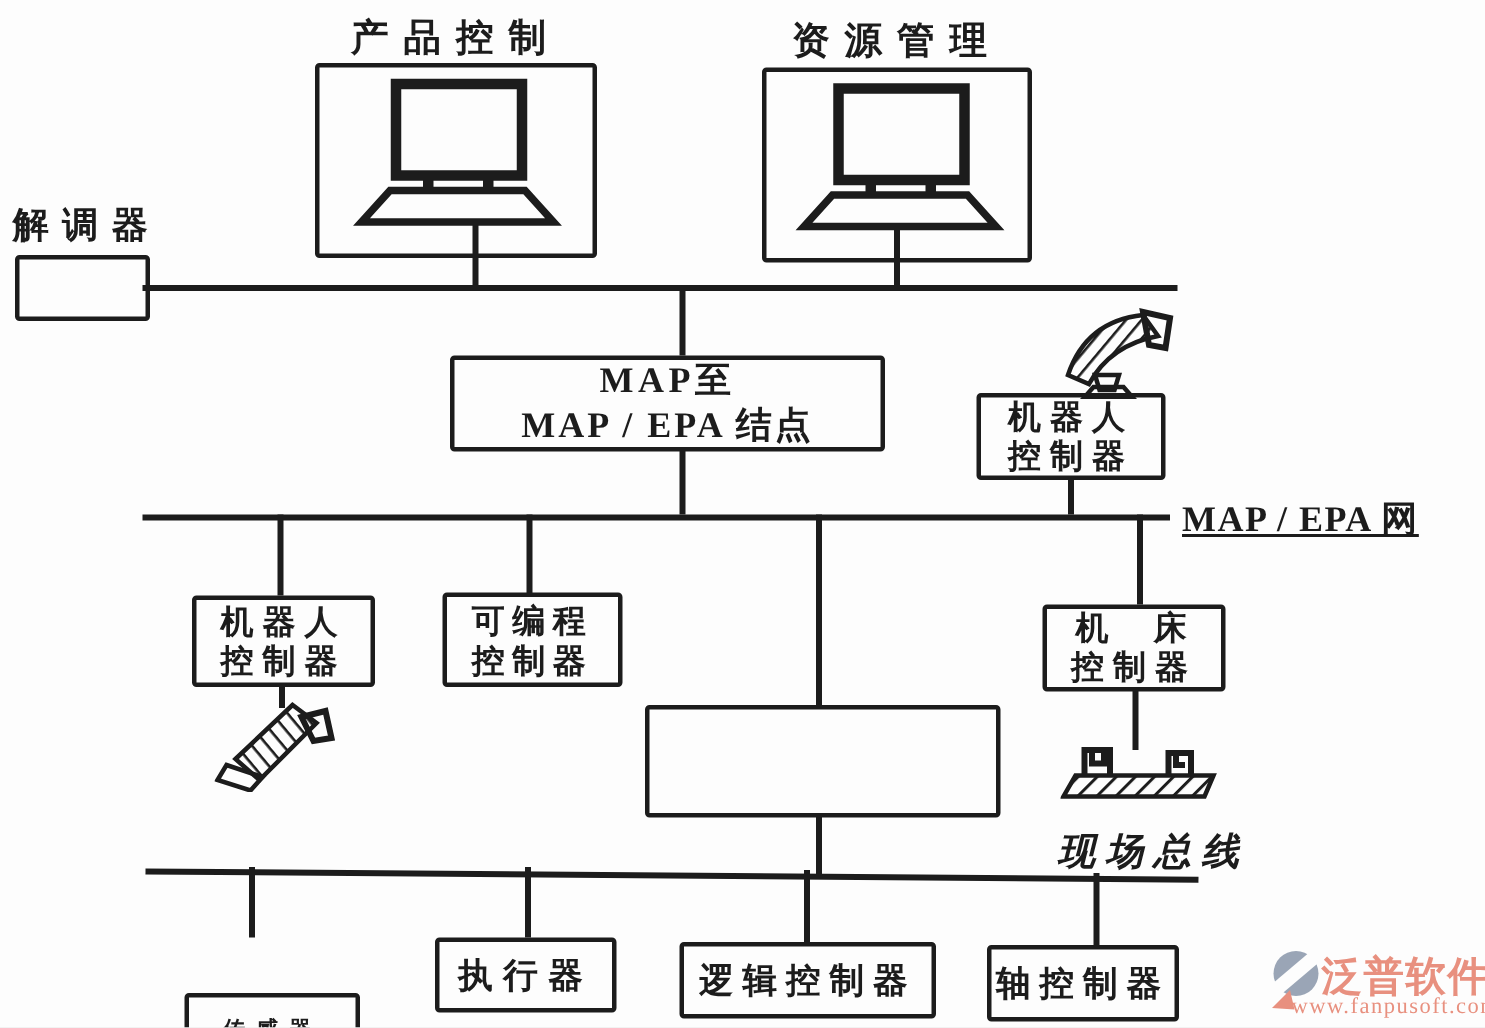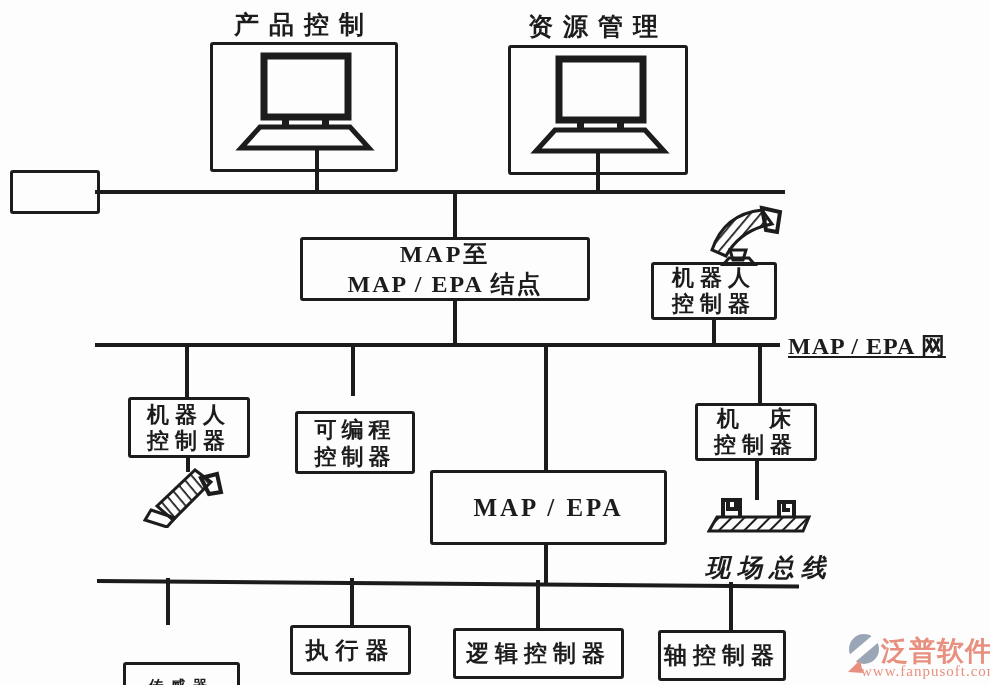--- a/index.html
+++ b/index.html
@@ -73,20 +73,21 @@
   <div class="lbl" style="left:508px;top:10px;width:180px;text-align:center;font-size:25px;letter-spacing:10px;">资源管理</div>
   <div class="box" style="left:508px;top:45px;width:180px;height:130px;">
     <svg class="icon" style="left:12px;top:6px;" width="152" height="108" viewBox="0 0 152 108">
       <rect x="36" y="5" width="84" height="61" fill="none" stroke="#1c1c1c" stroke-width="7"></rect>
       <rect x="54" y="66" width="7" height="8" fill="#1c1c1c"></rect>
       <rect x="94" y="66" width="7" height="8" fill="#1c1c1c"></rect>
       <polygon points="32,76 122,76 141,97 13,97" fill="none" stroke="#1c1c1c" stroke-width="5"></polygon>
     </svg>
   </div>
 
+  <div class="lbl" style="left:2px;top:134px;width:112px;text-align:center;font-size:24px;letter-spacing:9px;">解调器</div>
   <div class="box" style="left:10px;top:170px;width:90px;height:44px;"></div>
 
   <div class="box" style="left:300px;top:237px;width:290px;height:64px;font-size:24px;line-height:30px;">
     <span class="ln" style="letter-spacing:3px;">MAP至</span>
     <span class="ln" style="letter-spacing:2px;">MAP / EPA 结点</span>
   </div>
 
   <svg class="icon" style="left:698px;top:200px;" width="100" height="66" viewBox="0 0 100 66">
     <defs>
       <pattern id="hatchA" width="8" height="8" patternTransform="rotate(40)" patternUnits="userSpaceOnUse">
@@ -113,27 +114,26 @@
       <pattern id="hatchB" width="8" height="8" patternTransform="rotate(140)" patternUnits="userSpaceOnUse">
         <rect width="8" height="8" fill="#fdfdfd"></rect>
         <line x1="0" y1="0" x2="0" y2="8" stroke="#1c1c1c" stroke-width="3.5"></line>
       </pattern>
     </defs>
     <polygon points="14,40 52,4 68,16 30,54" fill="url(#hatchB)" stroke="#1c1c1c" stroke-width="3"></polygon>
     <polygon points="58,12 74,8 78,26 66,28" fill="none" stroke="#1c1c1c" stroke-width="4"></polygon>
     <polygon points="8,44 32,52 24,61 2,54" fill="none" stroke="#1c1c1c" stroke-width="3"></polygon>
   </svg>
 
-  <div class="box" style="left:295px;top:411px;width:120px;height:63px;font-size:22px;line-height:27px;">
+  <div class="box" style="left:295px;top:395px;width:120px;height:63px;font-size:22px;line-height:27px;">
     <span class="ln" style="letter-spacing:5px;">可编程</span>
     <span class="ln" style="letter-spacing:5px;">控制器</span>
   </div>
 
   <div class="box" style="left:430px;top:470px;width:237px;height:75px;font-size:25px;line-height:32px;">
-    <span class="ln" style="letter-spacing:3px;">MAP / EPA</span>
   </div>
 
   <div class="box" style="left:695px;top:403px;width:122px;height:58px;font-size:22px;line-height:26px;text-align:right;">
     <span class="ln" style="letter-spacing:4px;">机　床</span>
     <span class="ln" style="letter-spacing:6px;">控制器</span>
   </div>
   <svg class="icon" style="left:707px;top:490px;" width="106" height="44" viewBox="0 0 106 44">
     <defs>
       <pattern id="hatchC" width="9" height="9" patternTransform="rotate(45)" patternUnits="userSpaceOnUse">
         <rect width="9" height="9" fill="#fdfdfd"></rect>

